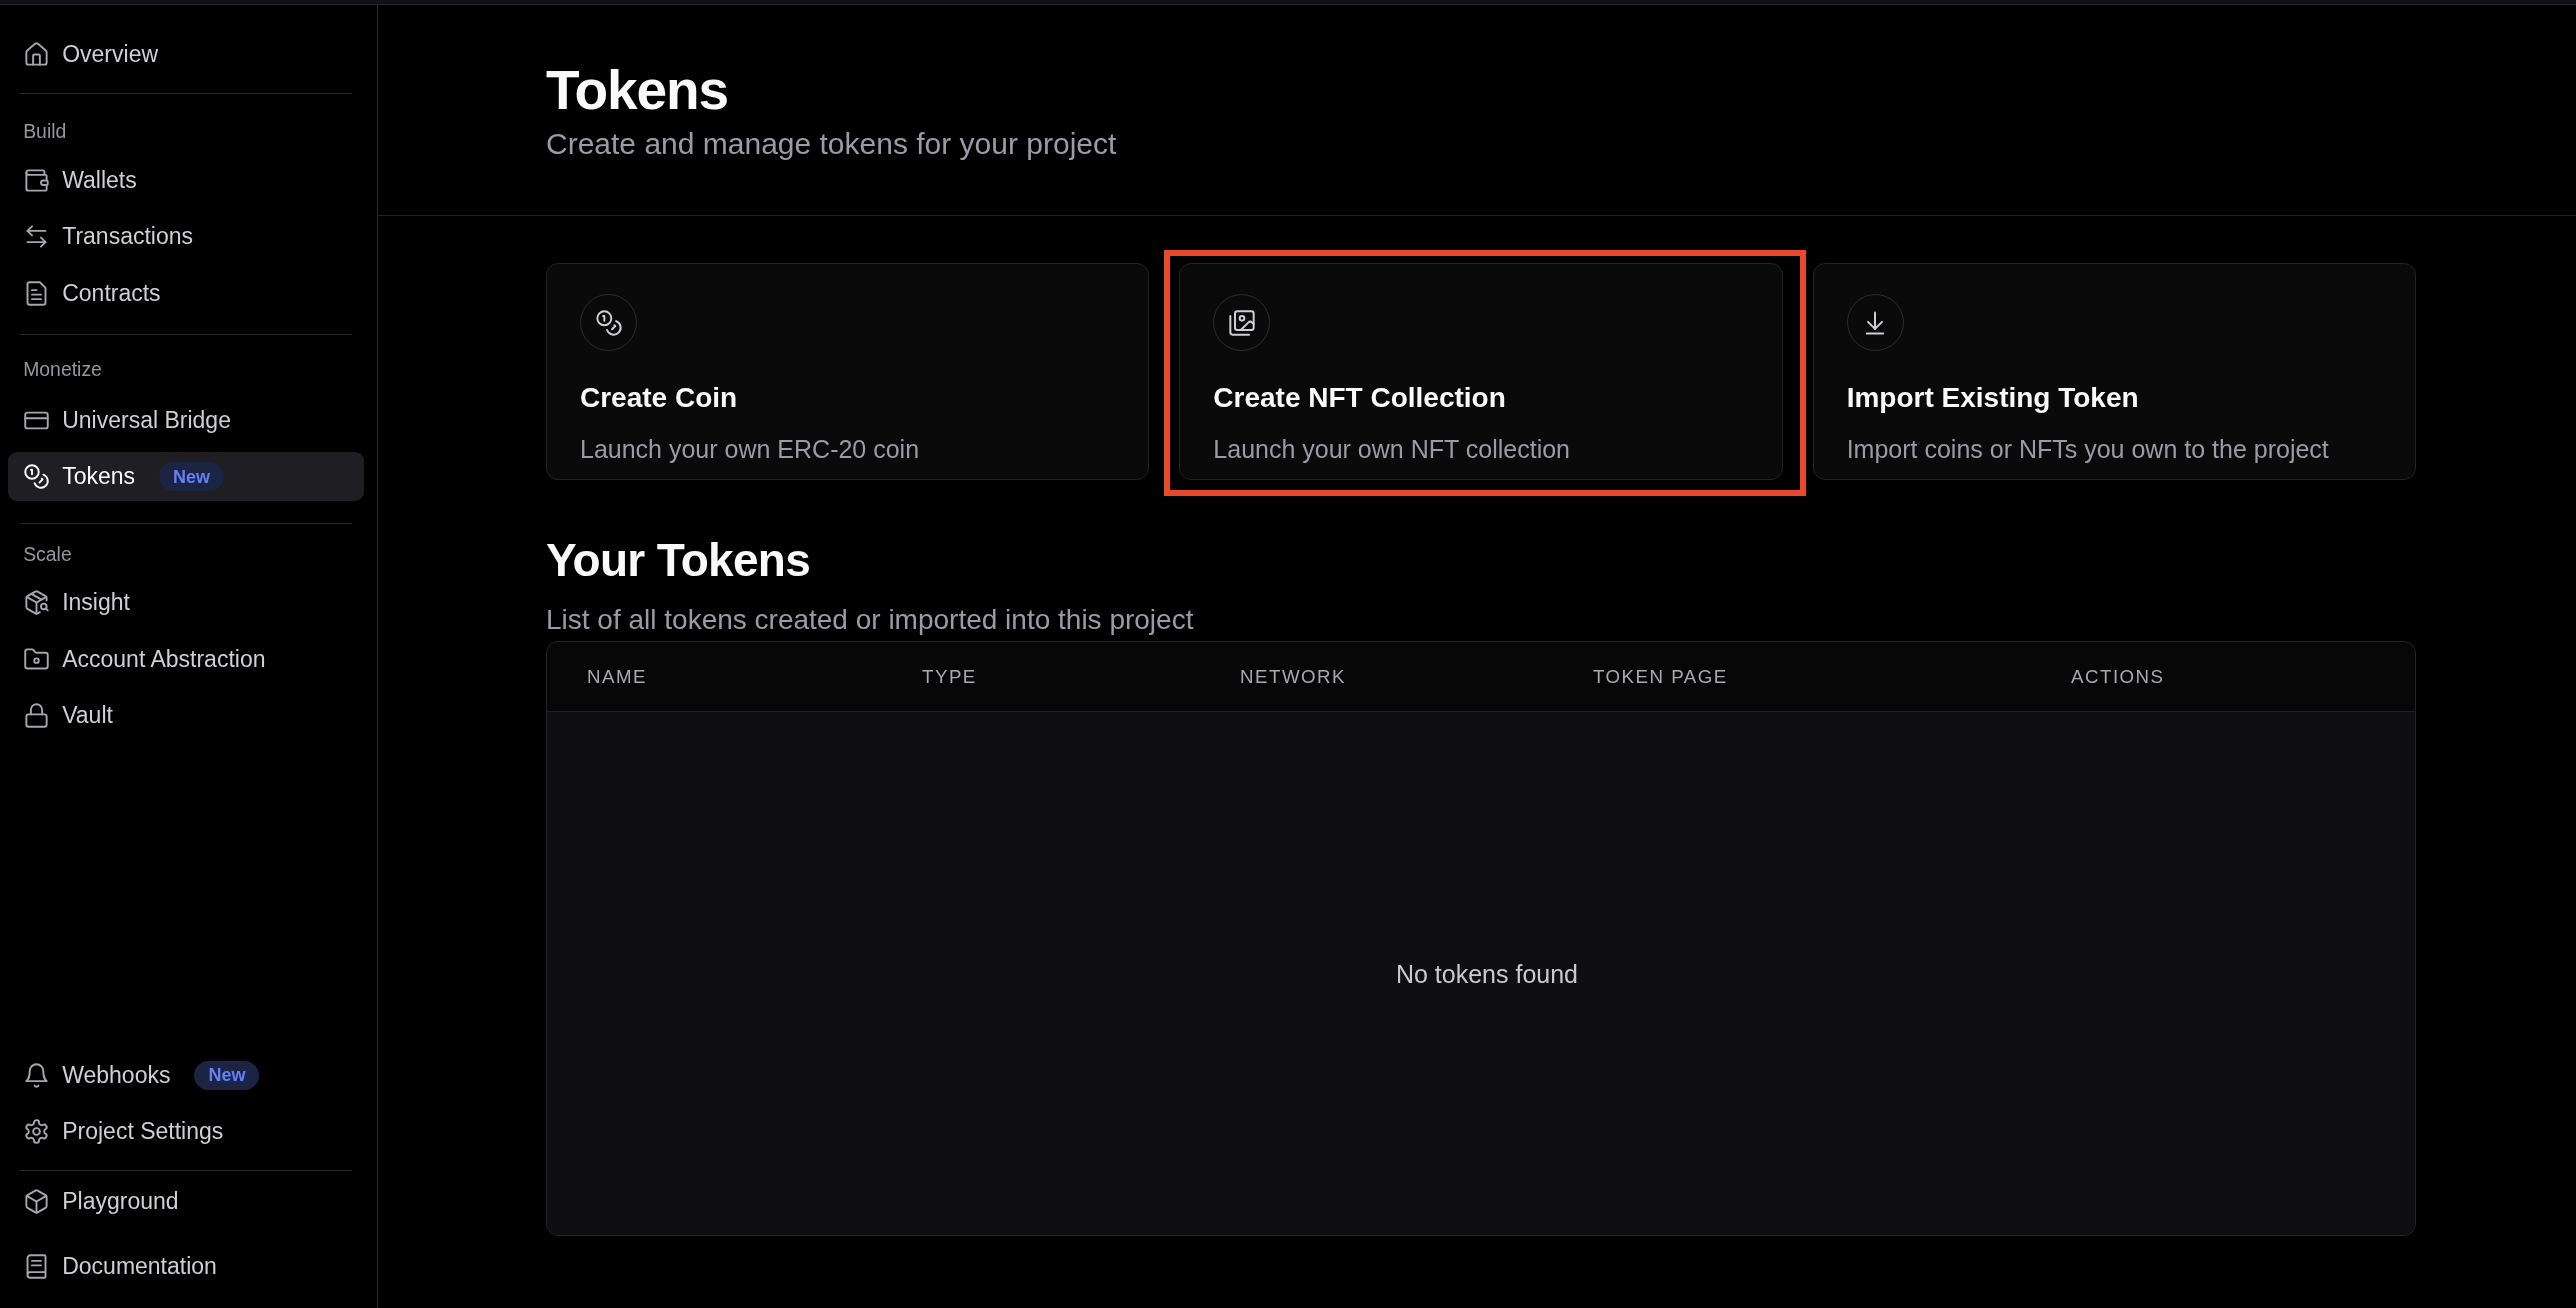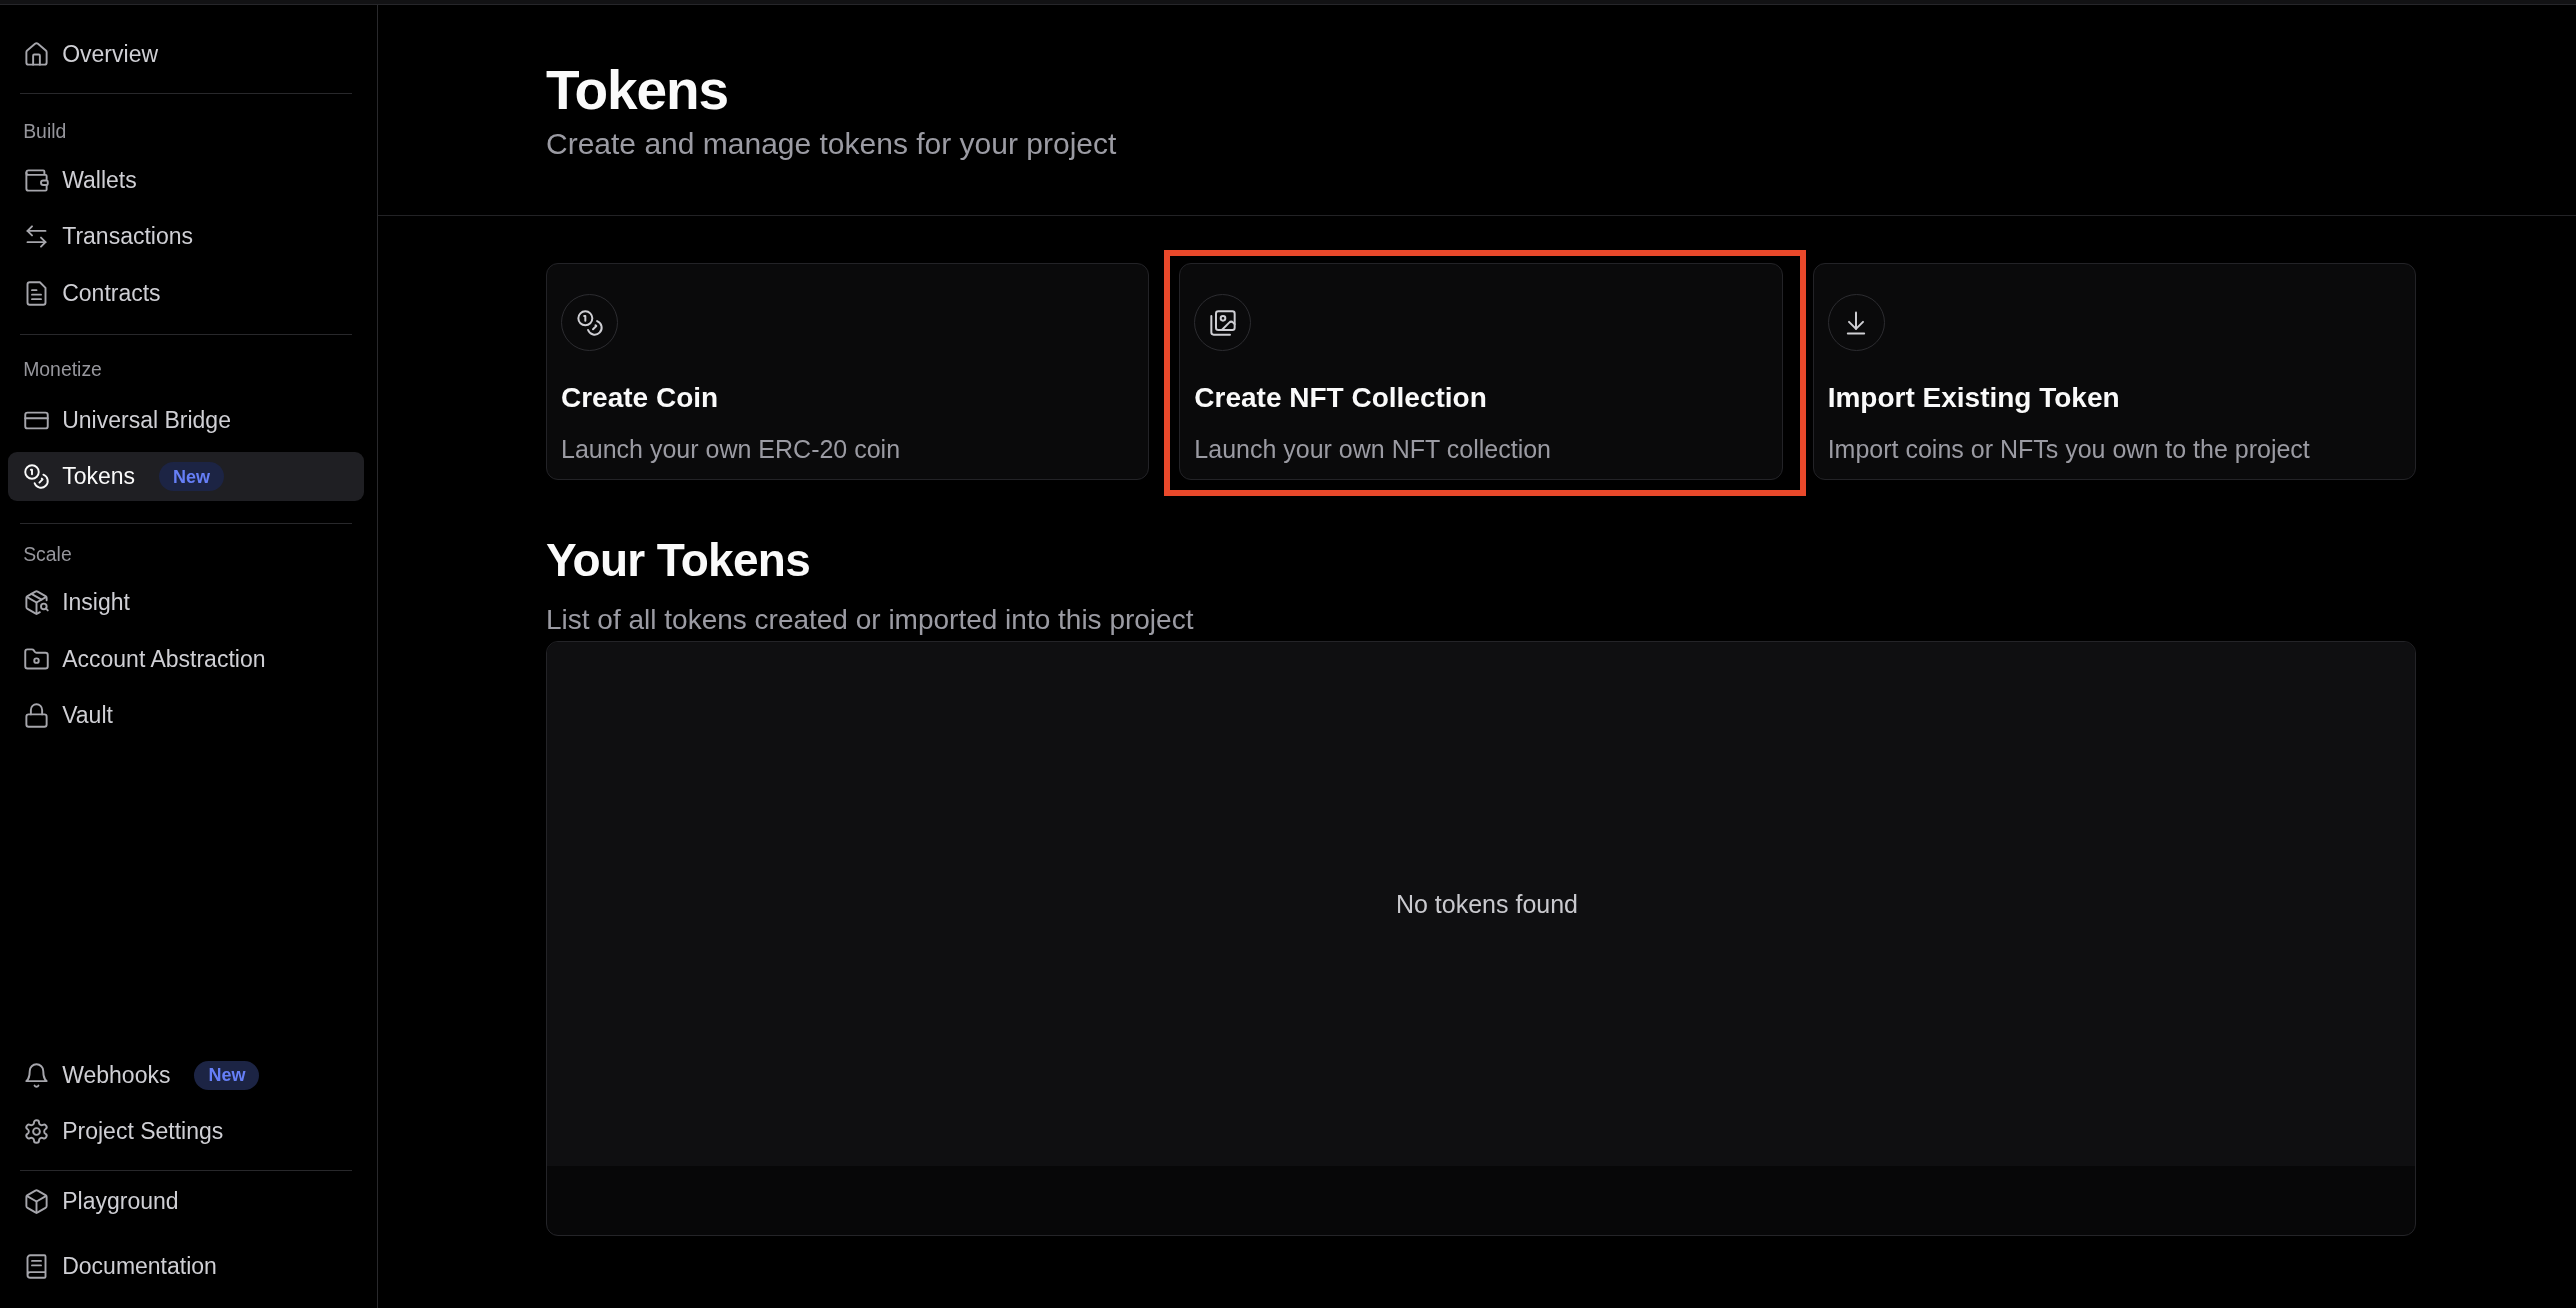--- a/index.html
+++ b/index.html
@@ -53,21 +53,21 @@
   
   .main{position:absolute;left:378px;top:0;width:2198px;height:1309px;}
   .page-header{position:absolute;left:168px;top:61px;}
   .page-header h1{color:var(--text-primary);font-size:55px;font-weight:700;letter-spacing:-1.1px;line-height:58px;}
   .page-header p{color:var(--text-secondary);font-size:30px;margin-top:7.5px;line-height:34px;}
   .header-divider{position:absolute;left:0;top:215px;width:100%;border:none;border-top:0.7px solid var(--header-divider);}
 
   .cards{position:absolute;left:168px;top:263px;width:1870px;display:flex;gap:30px;}
   .card-slot{flex:1;position:relative;}
   .card{position:relative;width:100%;height:217px;background:var(--card-bg);border:0.7px solid var(--card-border);
-    border-radius:12px;padding:30px 27px 0 14px;cursor:pointer;}
+    border-radius:12px;padding:30px 27px 0 33px;cursor:pointer;}
   .icon-circle{width:57px;height:57px;border-radius:50%;border:1.1px solid var(--circle-border);
     display:flex;align-items:center;justify-content:center;color:var(--item-text);}
   .icon-circle svg{width:28px;height:28px;}
   .card h3{color:var(--text-primary);font-size:28px;font-weight:700;margin-top:30px;line-height:34px;}
   .card p{color:var(--text-secondary);font-size:25px;margin-top:19px;line-height:30px;}
   .annotation{position:absolute;left:-15px;top:-12.7px;width:calc(100% + 38px);height:calc(100% + 29px);
     border:6px solid var(--red);pointer-events:none;z-index:10;}
 
   .tokens-header{position:absolute;left:168px;top:533px;}
   .tokens-header h2{color:var(--text-primary);font-size:46px;font-weight:700;letter-spacing:-0.7px;line-height:54px;}
@@ -311,20 +311,27 @@
         </div>
       </div>
     </div>
 
     <div class="tokens-header">
       <h2>Your Tokens</h2>
       <p>List of all tokens created or imported into this project</p>
     </div>
 
     <div class="token-table">
+      <div class="t-head">
+        <div class="t-col" style="left:40px">NAME</div>
+        <div class="t-col" style="left:375px">TYPE</div>
+        <div class="t-col" style="left:693px">NETWORK</div>
+        <div class="t-col" style="left:1046px">TOKEN PAGE</div>
+        <div class="t-col" style="left:1524px">ACTIONS</div>
+      </div>
       <div class="t-body">
         <span class="t-empty">No tokens found</span>
       </div>
     </div>
 
 
   </main>
 </div>
 
 

